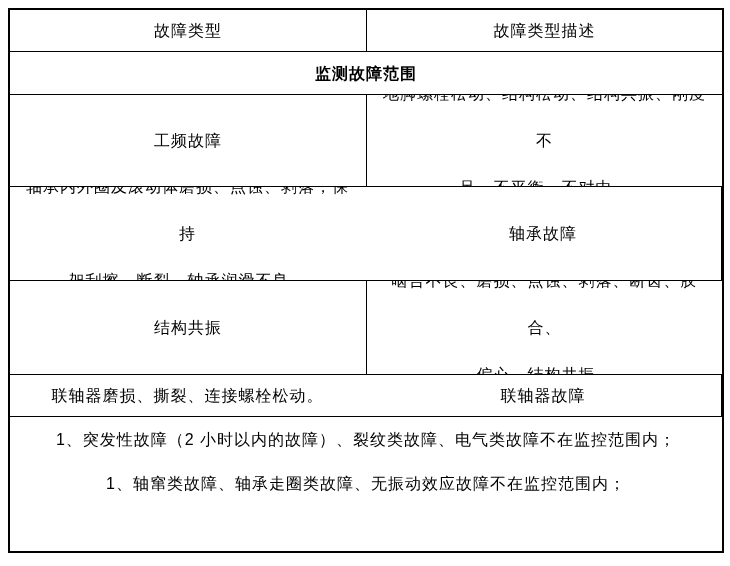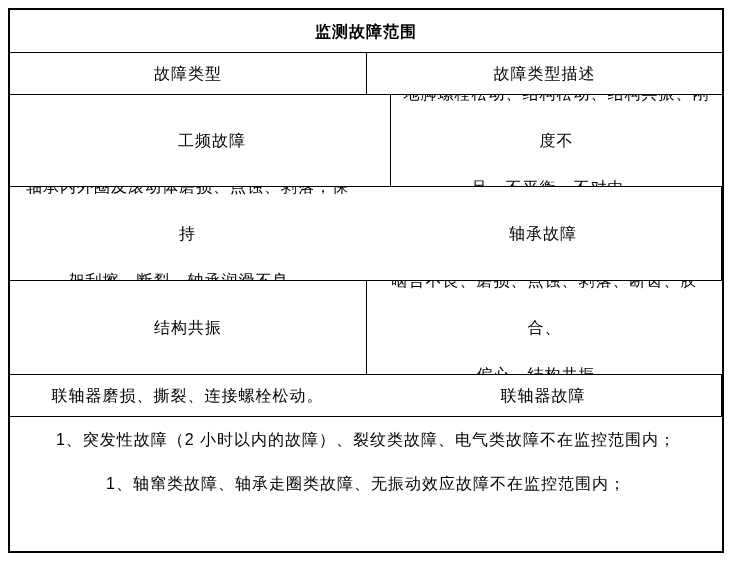--- a/index.html
+++ b/index.html
@@ -47,21 +47,21 @@
     border-right: 1px solid #000000;
     flex: none;
   }
   .cell-right {
     flex: 1;
     padding: 0 8px;
     white-space: pre-line;
   }
   .row-title  { height: 43px; }
   .row-header { height: 42px; }
-  .row-tall1  { height: 92px; padding-left: 24px; }
+  .row-tall1  { height: 92px; }
   .row-tall   { height: 94px; }
   .row-short  { height: 42px; }
   .title-cell {
     width: 100%;
     font-weight: bold;
     letter-spacing: 1px;
   }
   .notes {
     height: 134px;
     display: block;
@@ -75,27 +75,27 @@
     white-space: nowrap;
     text-align: center;
   }
 </style>
 </head>
 <body>
 
 <div class="sheet">
   <div class="tbl">
 
-    <div class="row row-title">
-      <div class="cell title-cell">监测故障范围</div>
-    </div>
-
     <div class="row row-header">
       <div class="cell cell-left">故障类型</div>
       <div class="cell cell-right">故障类型描述</div>
+    </div>
+
+    <div class="row row-title">
+      <div class="cell title-cell">监测故障范围</div>
     </div>
 
     <div class="row row-tall1">
       <div class="cell cell-left">工频故障</div>
       <div class="cell cell-right">地脚螺栓松动、结构松动、结构共振、刚度不
 足、不平衡、不对中。</div>
     </div>
 
     <div class="row row-tall">
       <div class="cell cell-right">轴承内外圈及滚动体磨损、点蚀、剥落，保持

